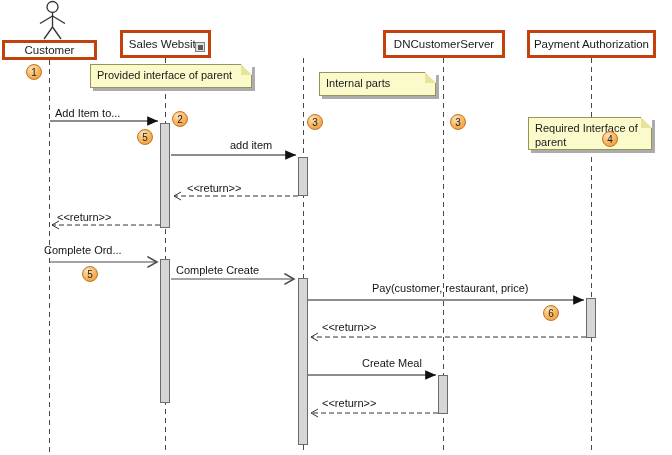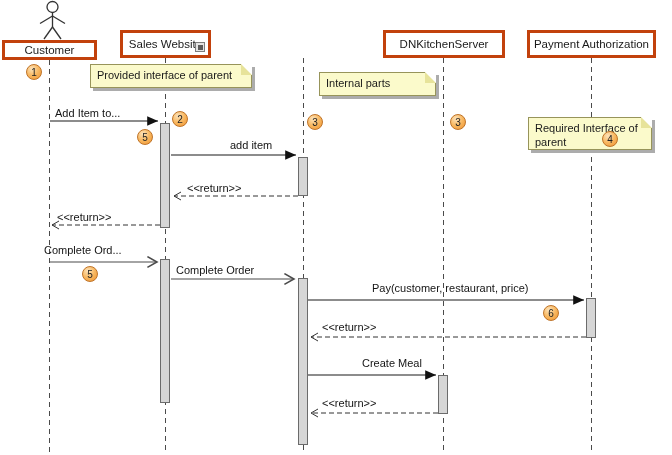--- a/index.html
+++ b/index.html
@@ -68,21 +68,21 @@
   <div class="box" style="left:2px; top:40px; width:95px; height:20px;">
     <span>Customer</span>
   </div>
   <div class="box" style="left:120px; top:30px; width:91px; height:28px;">
     <span>Sales Website</span>
     <div class="nested-icon">
       <div class="dot"></div>
     </div>
   </div>
   <div class="box" style="left:383px; top:30px; width:122px; height:28px;">
-    <span>DNKitchenServer</span>
+    <span>DNCustomerServer</span>
   </div>
   <div class="box" style="left:527px; top:30px; width:129px; height:28px;">
     <span>Payment Authorization</span>
   </div>
 
   <div class="lifeline" style="left:49px;  top:60px; height:392px;"></div>
   <div class="lifeline" style="left:165px; top:58px; height:394px;"></div>
   <div class="lifeline" style="left:303px; top:58px; height:394px;"></div>
   <div class="lifeline" style="left:443px; top:58px; height:394px;"></div>
   <div class="lifeline" style="left:591px; top:58px; height:394px;"></div>
@@ -116,21 +116,21 @@
     <line x1="586" y1="337" x2="311" y2="337" stroke="#333" stroke-width="1" stroke-dasharray="5,3" marker-end="url(#mRet)"></line>
     <line x1="308" y1="375" x2="436" y2="375" stroke="#1a1a1a" stroke-width="1.2" marker-end="url(#mFilled)"></line>
     <line x1="438" y1="413" x2="311" y2="413" stroke="#333" stroke-width="1" stroke-dasharray="5,3" marker-end="url(#mRet)"></line>
   </svg>
 
   <span class="msg-label" style="left:55px;  top:107px;">Add Item to...</span>
   <span class="msg-label" style="left:230px; top:139px;">add item</span>
   <span class="msg-label" style="left:187px; top:182px;">&lt;&lt;return&gt;&gt;</span>
   <span class="msg-label" style="left:57px;  top:211px;">&lt;&lt;return&gt;&gt;</span>
   <span class="msg-label" style="left:44px;  top:244px;text-align:right;">Complete Ord...</span>
-  <span class="msg-label" style="left:176px; top:264px;">Complete Order</span>
+  <span class="msg-label" style="left:176px; top:264px;">Complete Create</span>
   <span class="msg-label" style="left:372px; top:282px;">Pay(customer, restaurant, price)</span>
   <span class="msg-label" style="left:322px; top:321px;">&lt;&lt;return&gt;&gt;</span>
   <span class="msg-label" style="left:362px; top:357px;">Create Meal</span>
   <span class="msg-label" style="left:322px; top:397px;">&lt;&lt;return&gt;&gt;</span>
 
   <div class="note" style="left:90px; top:64px; width:162px; height:24px;">
     <span>Provided interface of parent</span>
   </div>
   <div class="note" style="left:319px; top:72px; width:117px; height:24px;">
     <span>Internal parts</span>

